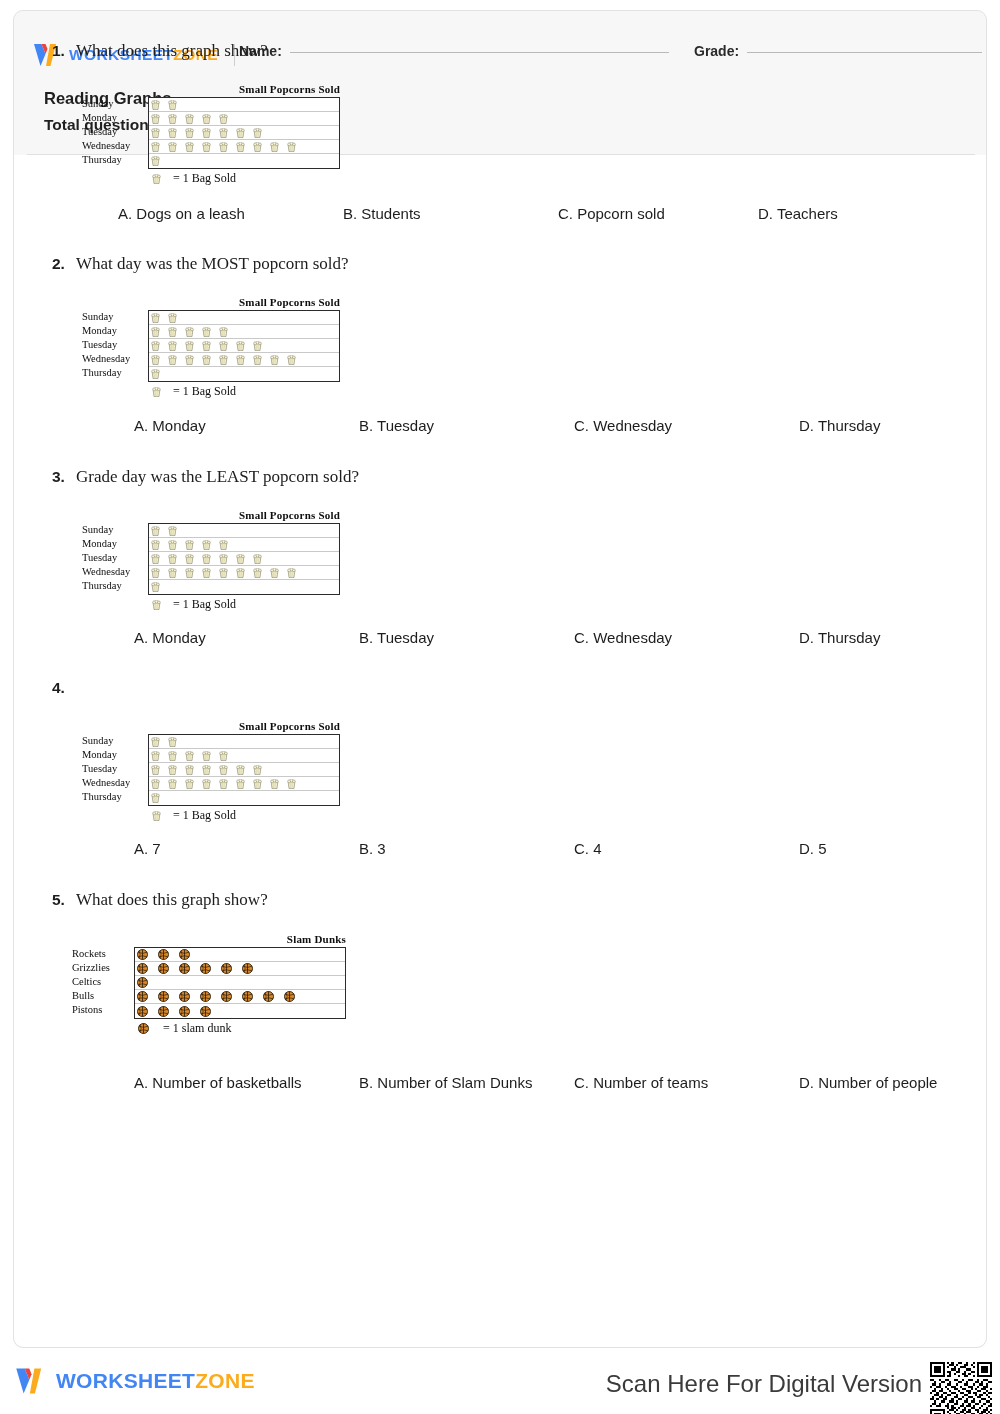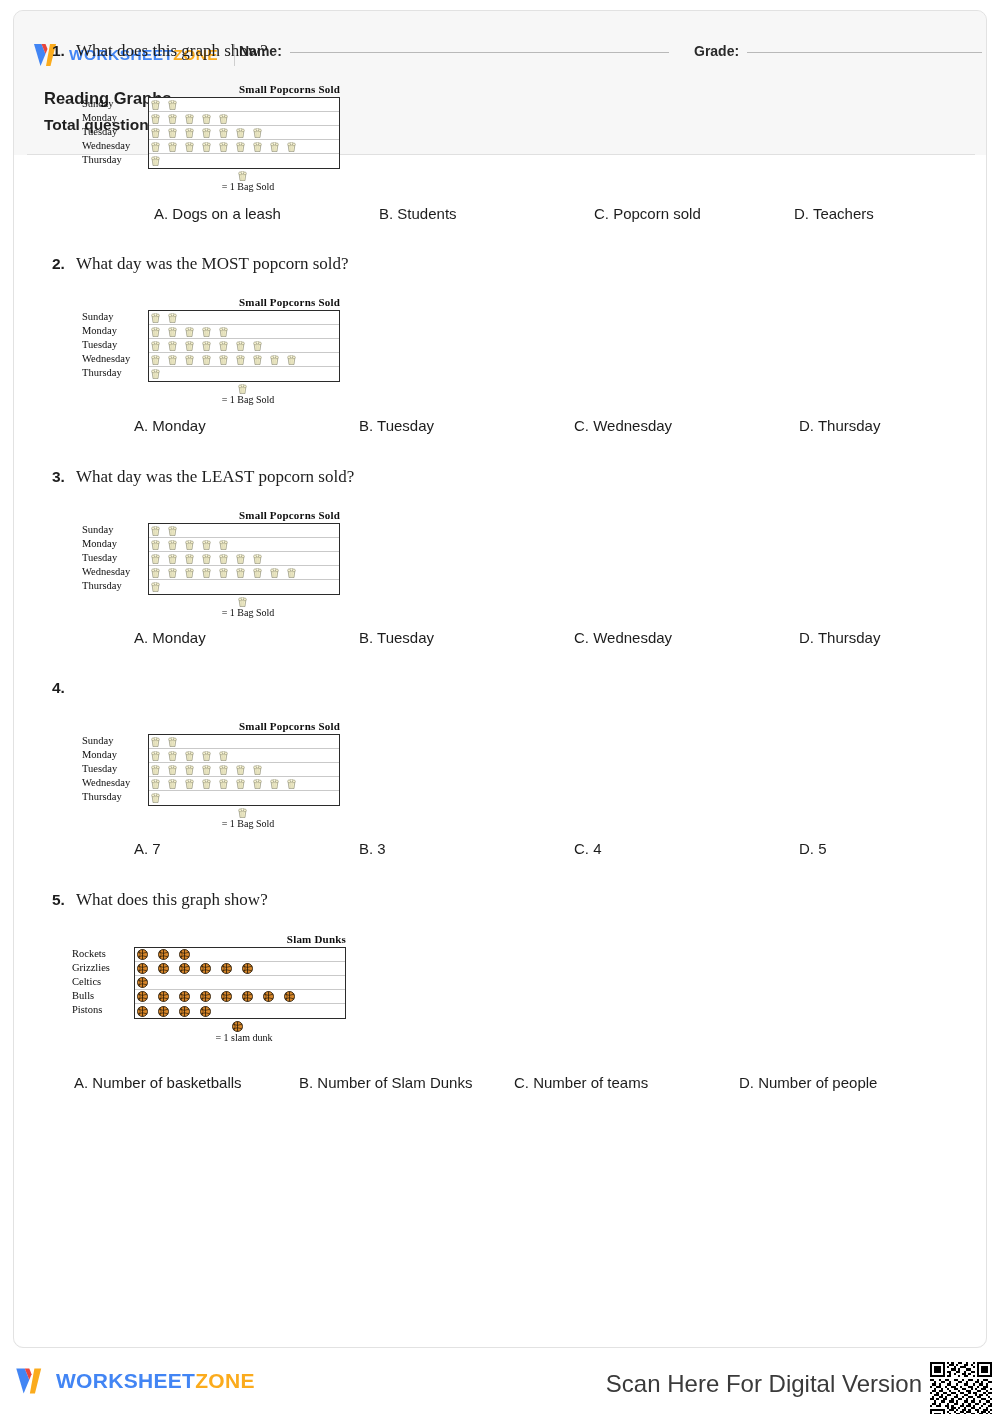--- a/index.html
+++ b/index.html
@@ -184,24 +184,23 @@
     height: 14px;
     display: flex;
     align-items: center;
     border-bottom: 1px solid #c9c9c9;
     padding-left: 2px;
   }
   .picto-row:last-child { border-bottom: none; }
   .picto-key {
     display: flex;
     align-items: center;
-    font-size: 10px;
+    font-size: 12px;
     color: #0d0d0d;
     margin-top: 2px;
-    flex-direction: column;
   }
   .picto-key .ktext { margin-left: 4px; }
 
   
   .ic { flex: none; display: inline-block; }
   .ic-pop {
     width: 9px; height: 10px;
     margin-right: 8px;
     position: relative;
   }
@@ -533,21 +532,21 @@
                       <circle cx="4.6" cy="1.6" r="1.5" fill="#fbf8df" stroke="#7a7a60" stroke-width="0.45"></circle>
                       <circle cx="6.9" cy="2.4" r="1.4" fill="#f6f1cf" stroke="#7a7a60" stroke-width="0.45"></circle>
                       <path d="M3.2 3.2 L3.2 9.5 M5.2 3.2 L5.0 9.5" stroke="#b9b59a" stroke-width="0.4" fill="none"></path>
                     </svg>
                   </span>
                   <span class="ktext">= 1 Bag Sold</span>  
                 </div>
               </div>
             </div>  
             <div class="q-options" style="position:absolute;top:194px;left:0;width:100%;height:20px">    
-              <div style="position:relative;width:100%;height:20px;margin-left:80px">
+              <div style="position:relative;width:100%;height:20px;margin-left:44px">
                 <span class="opt" style="position:absolute;left:0px;top:0">A. Dogs on a leash</span>
                 <span class="opt" style="position:absolute;left:225px;top:0">B. Students</span>
                 <span class="opt" style="position:absolute;left:440px;top:0">C. Popcorn sold</span>
                 <span class="opt" style="position:absolute;left:640px;top:0">D. Teachers</span>
               </div>  
             </div>
           </div>
           <div class="question">  
             <div class="q-head" style="position:absolute;top:243px;left:0;width:100%">    
               <span class="q-num">2.</span>    
@@ -812,21 +811,21 @@
                 <span class="opt" style="position:absolute;left:0px;top:0">A. Monday</span>
                 <span class="opt" style="position:absolute;left:225px;top:0">B. Tuesday</span>
                 <span class="opt" style="position:absolute;left:440px;top:0">C. Wednesday</span>
                 <span class="opt" style="position:absolute;left:665px;top:0">D. Thursday</span>
               </div>  
             </div>
           </div>
           <div class="question">  
             <div class="q-head" style="position:absolute;top:456px;left:0;width:100%">    
               <span class="q-num">3.</span>    
-              <span class="q-text">What day was the LEAST popcorn sold?</span>  
+              <span class="q-text">Grade day was the LEAST popcorn sold?</span>  
             </div>  
             <div style="position:absolute;top:498px;left:68px">
               <div class="picto">  
                 <div class="picto-title" style="width:258px">Small Popcorns Sold</div>  
                 <div class="picto-grid">    
                   <div class="picto-labels" style="width:66px">
                     <div class="picto-label">Sunday</div>
                     <div class="picto-label">Monday</div>
                     <div class="picto-label">Tuesday</div>
                     <div class="picto-label">Wednesday</div>
@@ -1586,21 +1585,21 @@
                       <path d="M0.8 3.2 Q5.5 5.5 10.2 3.2" stroke="#2b1c08" stroke-width="0.7" fill="none"></path>
                       <path d="M0.8 7.9 Q5.5 5.6 10.2 7.9" stroke="#2b1c08" stroke-width="0.7" fill="none"></path>
                       <path d="M2.0 1.4 Q4.2 5.5 2.0 9.6" stroke="#2b1c08" stroke-width="0.6" fill="none"></path>
                     </svg>
                   </span>
                   <span class="ktext">= 1 slam dunk</span>  
                 </div>
               </div>
             </div>  
             <div class="q-options" style="position:absolute;top:1063px;left:0;width:100%;height:20px">    
-              <div style="position:relative;width:100%;height:20px;">
+              <div style="position:relative;width:100%;height:20px;margin-left:60px">
                 <span class="opt" style="position:absolute;left:0px;top:0">A. Number of basketballs</span>
                 <span class="opt" style="position:absolute;left:225px;top:0">B. Number of Slam Dunks</span>
                 <span class="opt" style="position:absolute;left:440px;top:0">C. Number of teams</span>
                 <span class="opt" style="position:absolute;left:665px;top:0">D. Number of people</span>
               </div>  
             </div>
           </div>
         </div>
     </div>
   </div>

